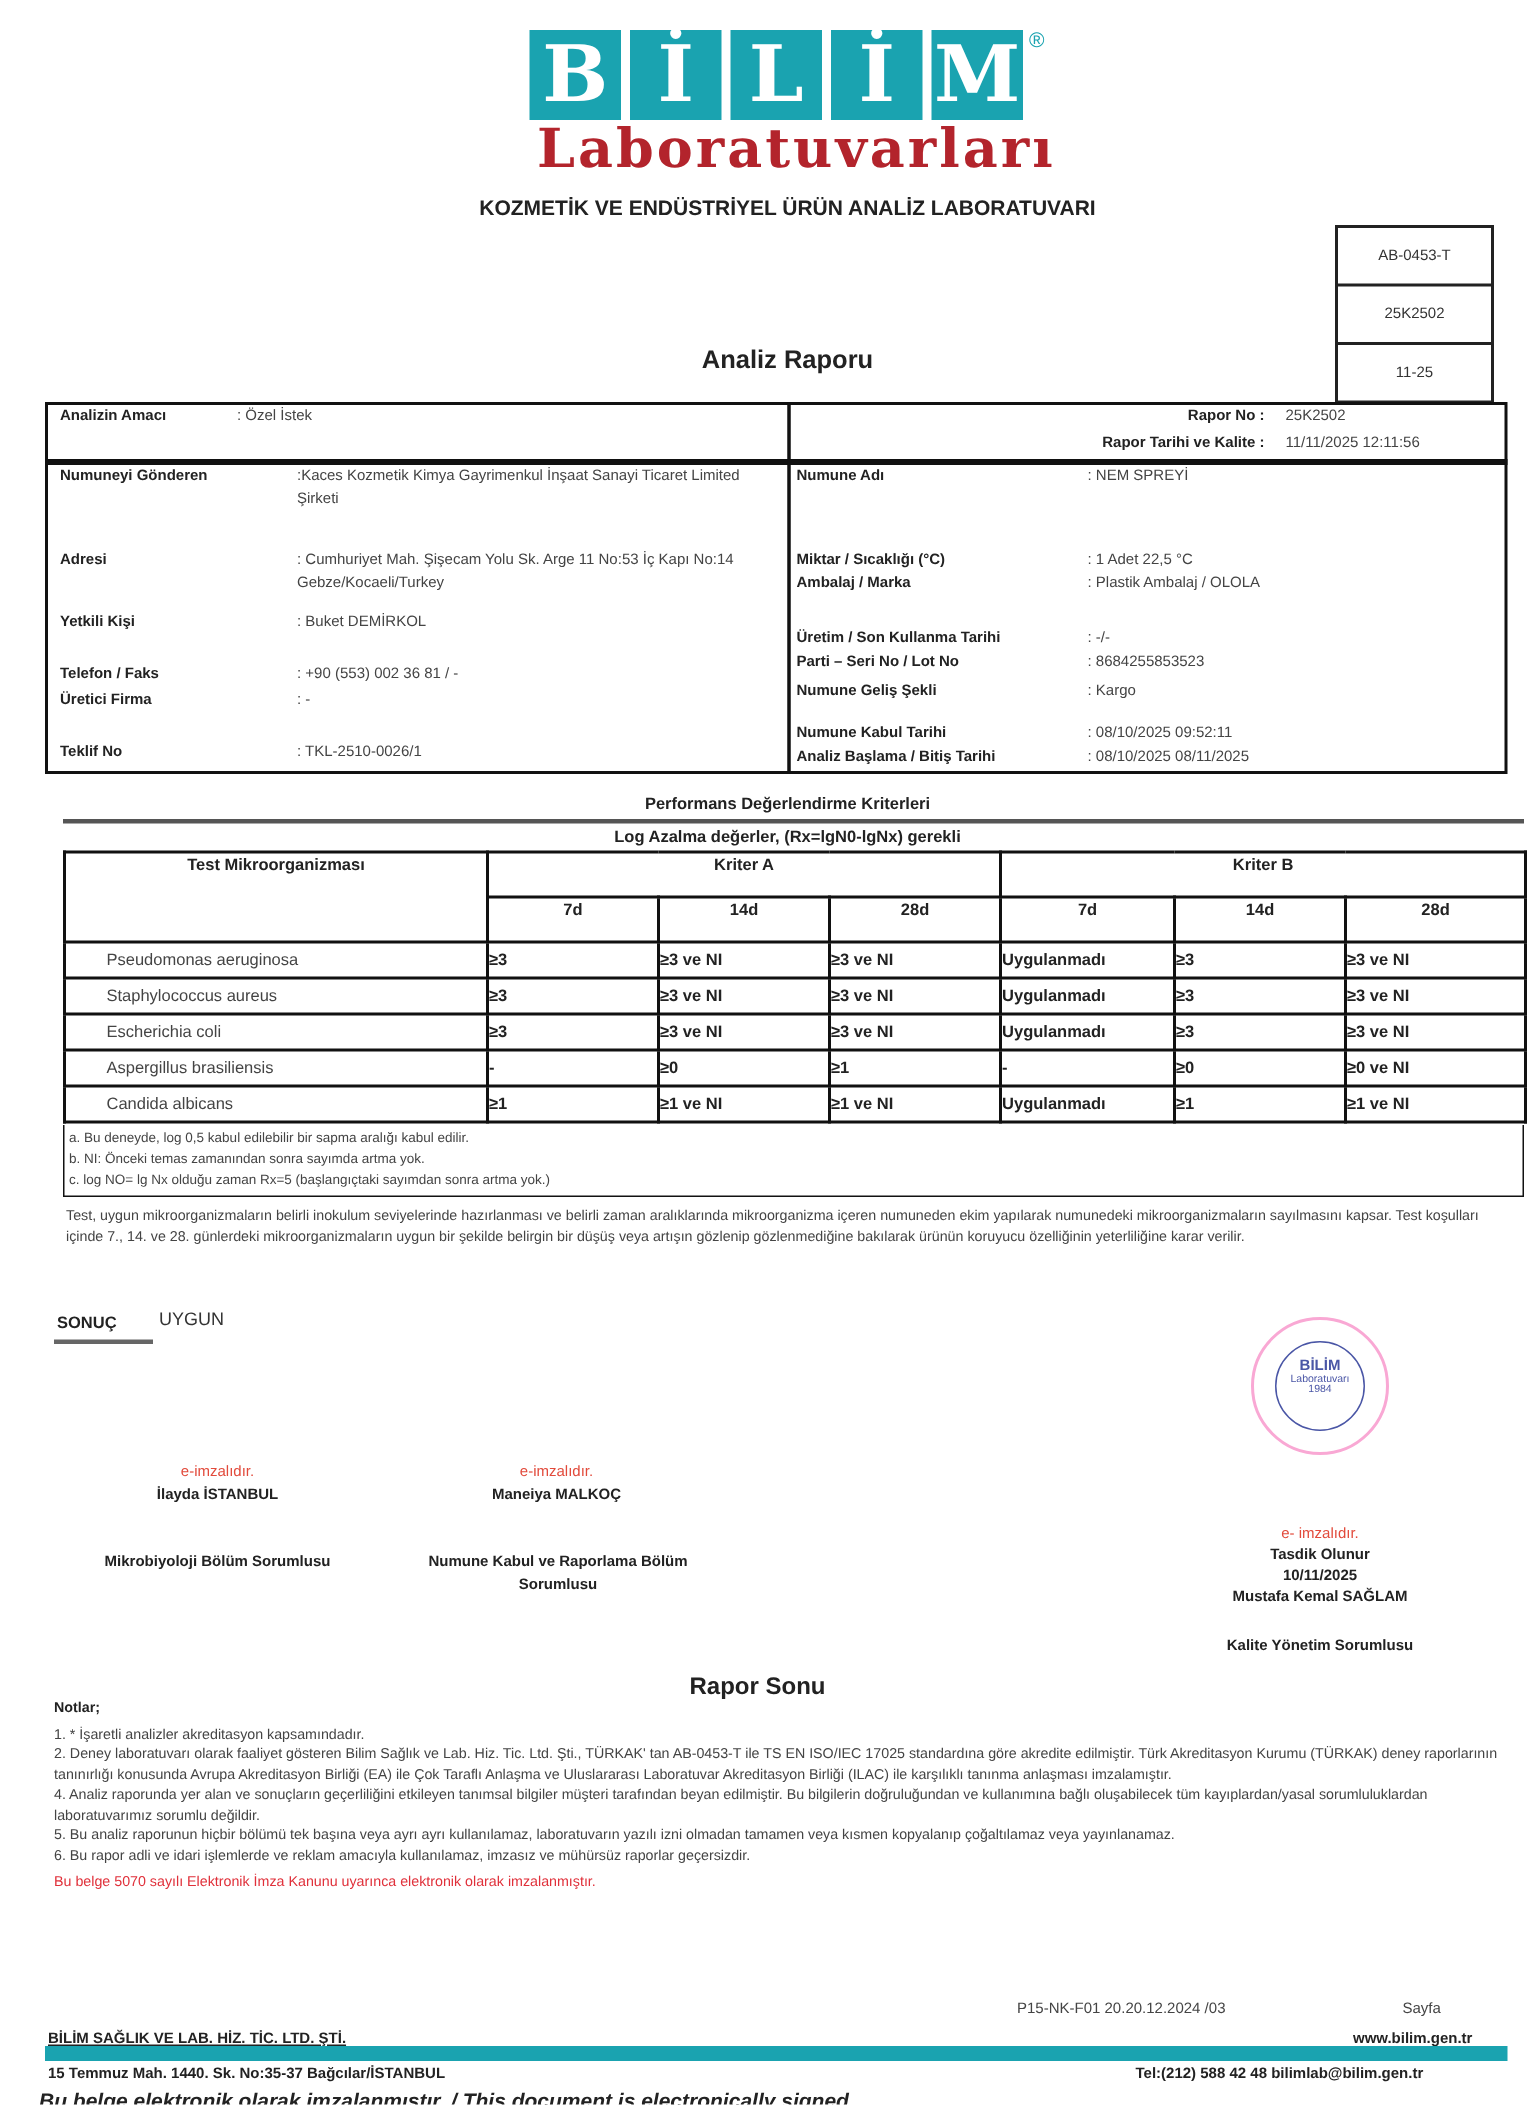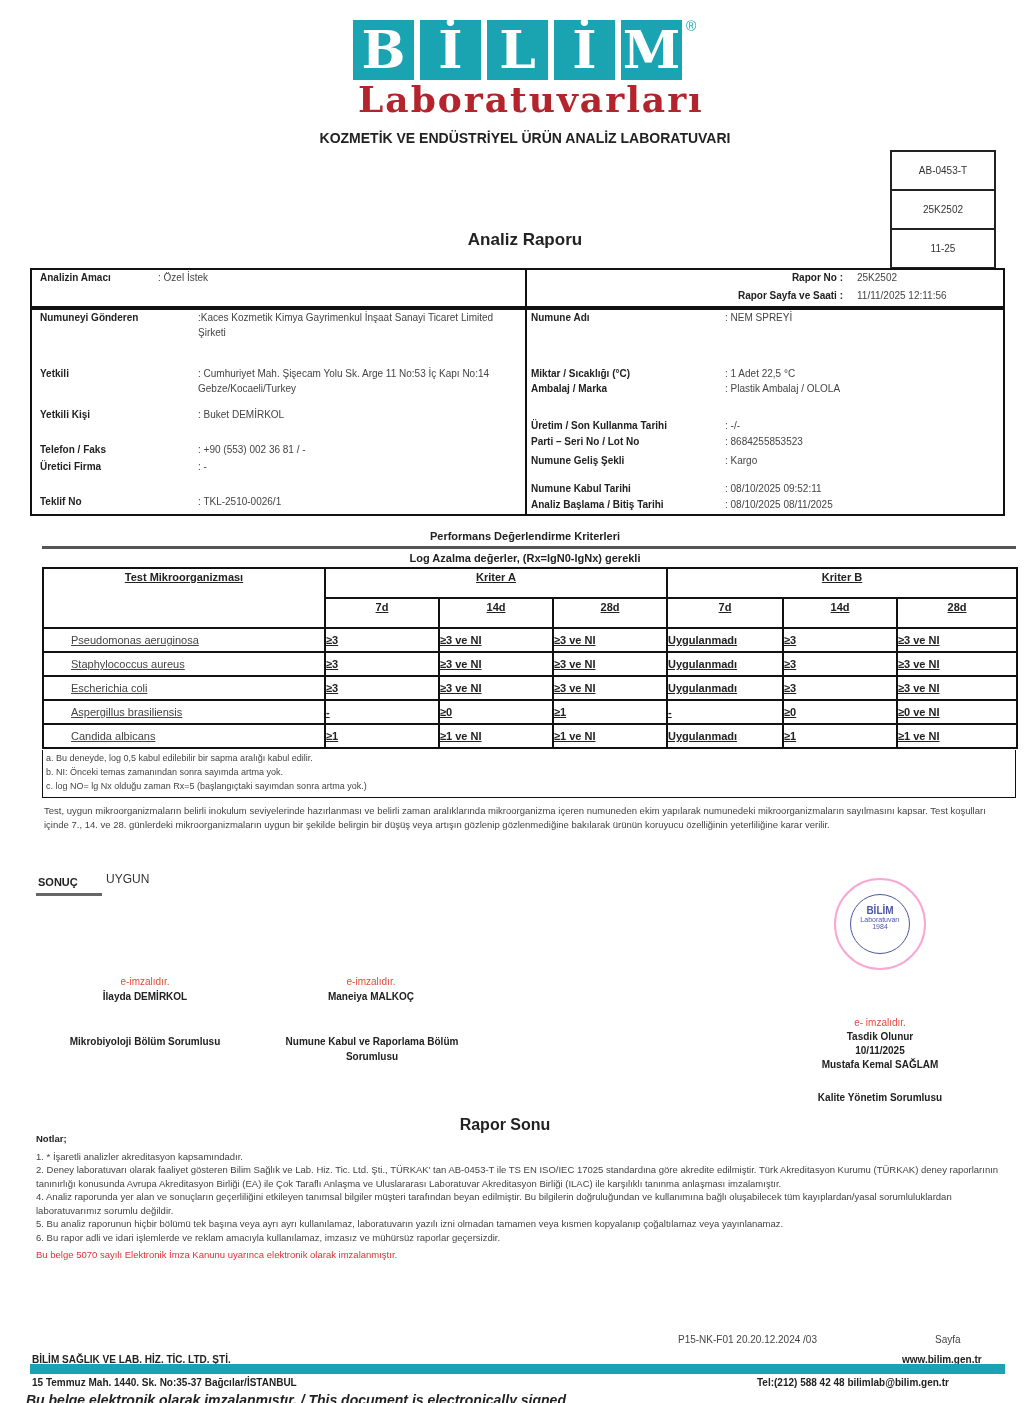--- a/index.html
+++ b/index.html
@@ -17,21 +17,21 @@
   .code-cell:last-child{border-bottom:none;}
   
   .box{border:2px solid #111;box-sizing:border-box;}
   .lbl{font-size:10px;font-weight:bold;color:#222;}
   .val{font-size:10px;color:#444;line-height:15px;}
   
   .crit-title{left:0;width:1050px;top:530px;text-align:center;font-size:11px;font-weight:bold;color:#222;}
   .rule{left:42px;width:974px;top:546px;height:3px;background:#555;}
   .crit-sub{left:0;width:1050px;top:552px;text-align:center;font-size:11px;font-weight:bold;color:#222;}
   table.crit{position:absolute;left:42px;top:567px;width:974px;border-collapse:collapse;table-layout:fixed;}
-  table.crit td,table.crit th{border:2px solid #111;font-size:11px;padding:0;text-decoration:underline;}
+  table.crit td,table.crit th{border:2px solid #111;font-size:11px;padding:0;}
   table.crit th{font-weight:bold;height:26px;vertical-align:top;padding-top:2px;}
   table.crit td{height:22px;font-weight:bold;}
   table.crit td.org{font-weight:normal;color:#444;padding-left:27px;}
   .foot-box{left:42px;top:750px;width:974px;height:48px;border:1px solid #111;border-top:none;box-sizing:border-box;padding:1px 3px;font-size:9px;color:#444;line-height:14px;}
   .desc{left:44px;top:804px;width:960px;font-size:9.5px;color:#444;line-height:14px;}
   .sonuc-lbl{left:38px;top:876px;font-size:11px;font-weight:bold;color:#222;}
   .sonuc-line{left:36px;top:893px;width:66px;height:3px;background:#666;}
   .sonuc-val{left:106px;top:872px;font-size:12px;color:#333;}
   .esig{font-size:10px;color:#e24a3b;text-align:center;}
   .sig-name{font-size:10px;font-weight:bold;text-align:center;color:#222;}
@@ -70,28 +70,28 @@
 </div>
 <div class="abs doc-title">Analiz Raporu</div>
 
 <div class="abs box" style="left:30px;top:268px;width:497px;height:42px;">
   <span class="abs lbl" style="left:8px;top:2px;">Analizin Amacı</span>
   <span class="abs val" style="left:126px;top:0px;">: Özel İstek</span>
 </div>
 <div class="abs box" style="left:525px;top:268px;width:480px;height:42px;">
   <span class="abs lbl" style="right:160px;top:2px;">Rapor No :</span>
   <span class="abs val" style="left:330px;top:0px;">25K2502</span>
-  <span class="abs lbl" style="right:160px;top:20px;">Rapor Sayfa ve Saati :</span>
+  <span class="abs lbl" style="right:160px;top:20px;">Rapor Tarihi ve Kalite :</span>
   <span class="abs val" style="left:330px;top:18px;">11/11/2025 12:11:56</span>
 </div>
 
 <div class="abs box" style="left:30px;top:306px;width:497px;height:210px;">
   <span class="abs lbl" style="left:8px;top:4px;">Numuneyi Gönderen</span>
   <span class="abs val" style="left:166px;top:2px;width:325px;">:Kaces Kozmetik Kimya Gayrimenkul İnşaat Sanayi Ticaret Limited Şirketi</span>
-  <span class="abs lbl" style="left:8px;top:60px;">Yetkili</span>
+  <span class="abs lbl" style="left:8px;top:60px;">Adresi</span>
   <span class="abs val" style="left:166px;top:58px;width:325px;">: Cumhuriyet Mah. Şişecam Yolu Sk. Arge 11 No:53 İç Kapı No:14  Gebze/Kocaeli/Turkey</span>
   <span class="abs lbl" style="left:8px;top:101px;">Yetkili Kişi</span>
   <span class="abs val" style="left:166px;top:99px;">: Buket DEMİRKOL</span>
   <span class="abs lbl" style="left:8px;top:136px;">Telefon / Faks</span>
   <span class="abs val" style="left:166px;top:134px;">: +90 (553) 002 36 81 /  -</span>
   <span class="abs lbl" style="left:8px;top:153px;">Üretici Firma</span>
   <span class="abs val" style="left:166px;top:151px;">: -</span>
   <span class="abs lbl" style="left:8px;top:188px;">Teklif No</span>
   <span class="abs val" style="left:166px;top:186px;">: TKL-2510-0026/1</span>
 </div>
@@ -198,21 +198,21 @@
 </div>
 
 <div class="abs desc">Test, uygun mikroorganizmaların belirli inokulum seviyelerinde hazırlanması ve belirli zaman aralıklarında mikroorganizma içeren numuneden ekim yapılarak numunedeki mikroorganizmaların sayılmasını kapsar. Test koşulları içinde 7., 14. ve 28. günlerdeki mikroorganizmaların uygun bir şekilde belirgin bir düşüş veya artışın gözlenip gözlenmediğine bakılarak ürünün koruyucu özelliğinin yeterliliğine karar verilir.</div>
 
 <div class="abs sonuc-lbl">SONUÇ</div>
 <div class="abs sonuc-line"></div>
 <div class="abs sonuc-val">UYGUN</div>
 
 <div class="abs" style="left:60px;top:976px;width:170px;">
   <div class="esig">e-imzalıdır.</div>
-  <div class="sig-name" style="margin-top:4px;">İlayda DEMİRKOL</div>
+  <div class="sig-name" style="margin-top:4px;">İlayda İSTANBUL</div>
 </div>
 <div class="abs" style="left:40px;top:1034px;width:210px;">
   <div class="sig-role">Mikrobiyoloji Bölüm Sorumlusu</div>
 </div>
 <div class="abs" style="left:286px;top:976px;width:170px;">
   <div class="esig">e-imzalıdır.</div>
   <div class="sig-name" style="margin-top:4px;">Maneiya MALKOÇ</div>
 </div>
 <div class="abs" style="left:262px;top:1034px;width:220px;">
   <div class="sig-role">Numune Kabul ve Raporlama Bölüm Sorumlusu</div>

